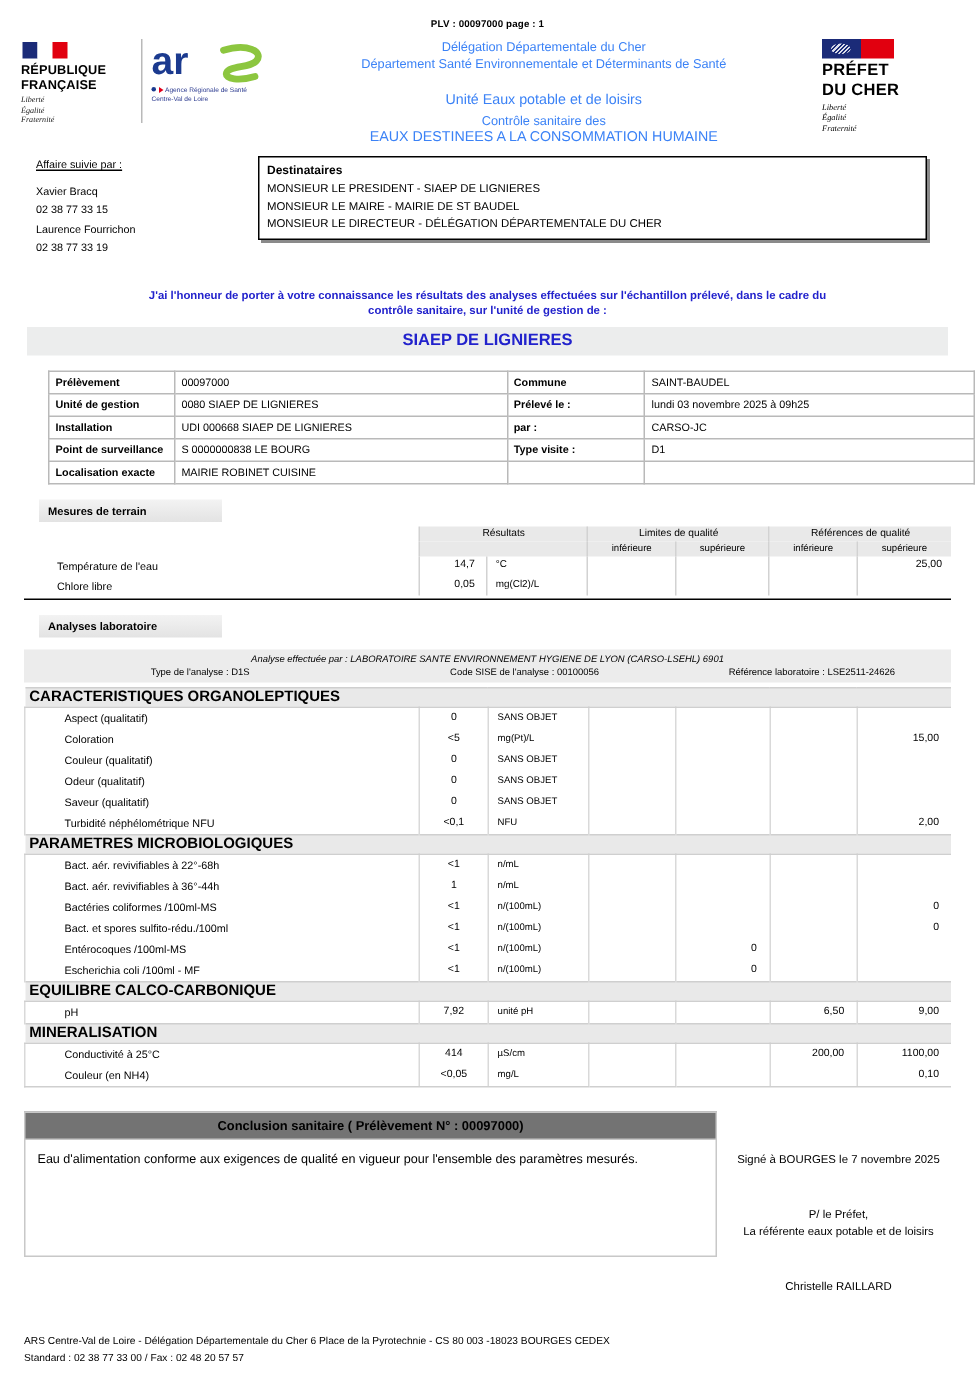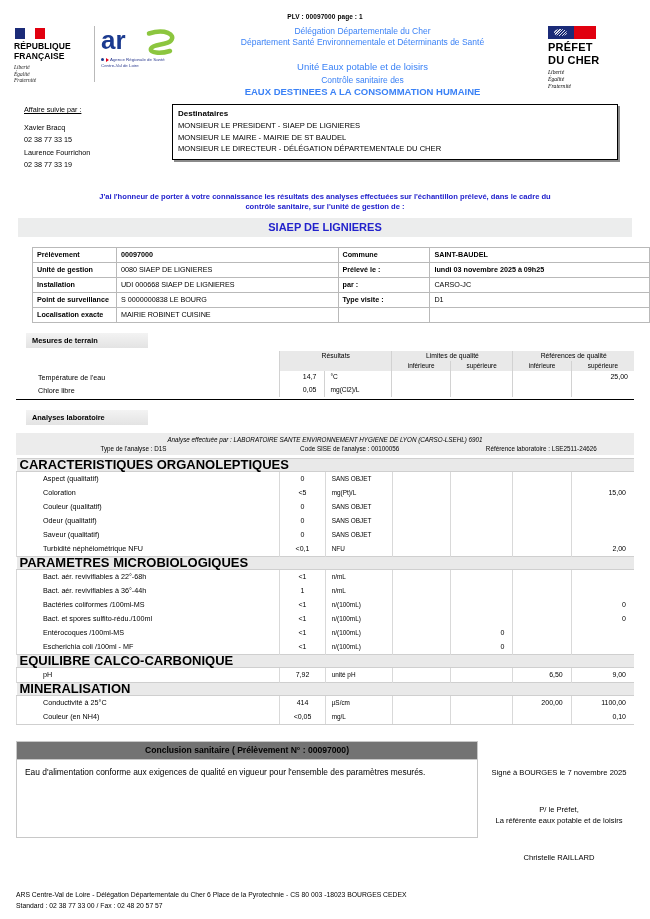--- a/index.html
+++ b/index.html
@@ -72,21 +72,21 @@
   .header-center {
     flex: 1 1 auto;
     text-align: center;
     color: #3b82f6;
     padding-top: 2px;
   }
   .hc-l1 { font-size: 8.5px; line-height: 11px; }
   .hc-l2 { font-size: 8.5px; line-height: 11px; }
   .hc-l3 { font-size: 9.5px; line-height: 14px; margin-top: 12px; }
   .hc-l4 { font-size: 8.5px; line-height: 12px; }
-  .hc-l5 { font-size: 9.5px; line-height: 12px; font-weight: bold; }
+  .hc-l5 { font-size: 9.5px; line-height: 12px; }
 
   .logo-pref {
     flex: 0 0 96px;
     text-align: left;
     padding-top: 2px;
     padding-left: 8px;
   }
   .pref-flagwrap { display:flex; align-items:flex-end; gap:0; margin-bottom:2px; }
   .pref-mar { width: 26px; height: 13px; background: #1b2b78; position: relative; }
   .pref-mar:after{
@@ -140,21 +140,21 @@
   .info-table td {
     border: 1px solid #b9b9b9;
     padding: 2px 4px 2px 4px;
     line-height: 10px;
     height: 13px;
   }
   .info-table .lbl { font-weight: bold; width: 84px; background:#fff; }
   .info-table .val { width: 222px; }
   .info-table .lbl2 { font-weight: bold; width: 92px; }
   .info-table .val2 { width: 220px; }
-  .b { font-weight: bold; }
+  .b { font-weight: normal; }
 
   
   .chip {
     background: linear-gradient(to bottom,#f3f3f3,#e3e3e3);
     font-weight: bold;
     font-size: 7.4px;
     padding: 3px 6px;
     display: inline-block;
     width: 122px;
     margin-left: 26px;
@@ -214,21 +214,21 @@
 
   
   .res {
     width: 618px; margin: 3px 16px 0 16px;
     font-size: 7px; table-layout: fixed;
   }
   .res td { padding: 0; }
   .res tr.grp td {
     background: #e9e9e9;
     font-weight: bold;
-    font-size: 13px;
+    font-size: 10px;
     height: 12px;
     line-height: 12px;
     padding-left: 3px;
     border-top: 1px solid #cfcfcf;
     border-bottom: 1px solid #cfcfcf;
   }
   .res td.cell { border-left: 1px solid #d9d9d9; height: 14px; line-height: 14px; }
   .res td.namecell { padding-left: 26px; font-size: 7.2px; }
   .res td.resval { text-align: center; }
   .res td.unitval { padding-left: 6px; font-size: 6.4px; }

